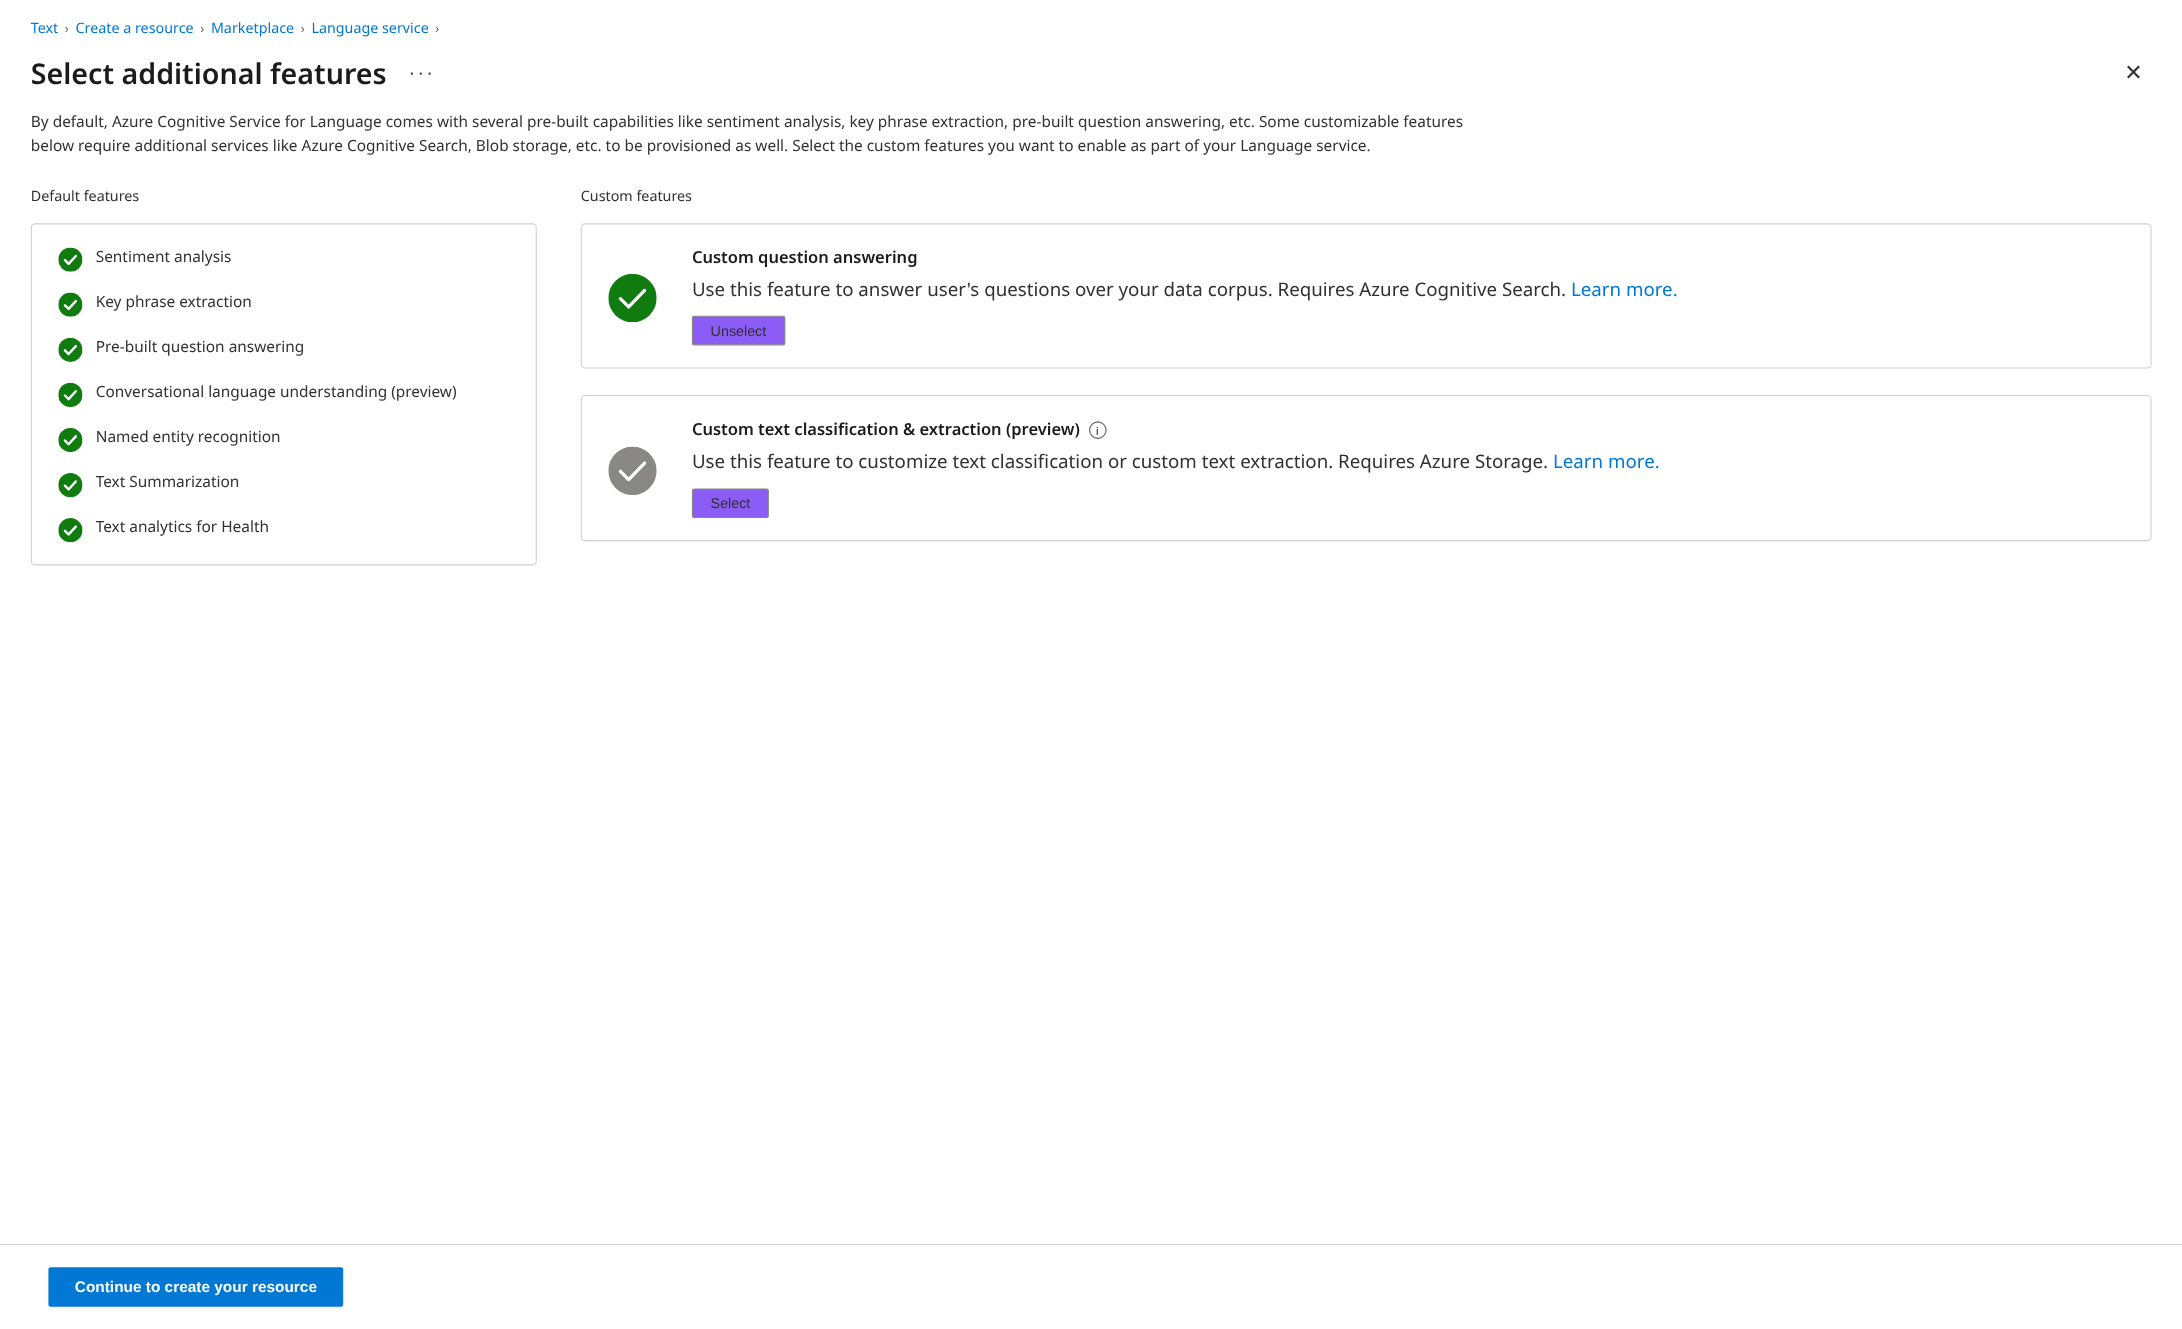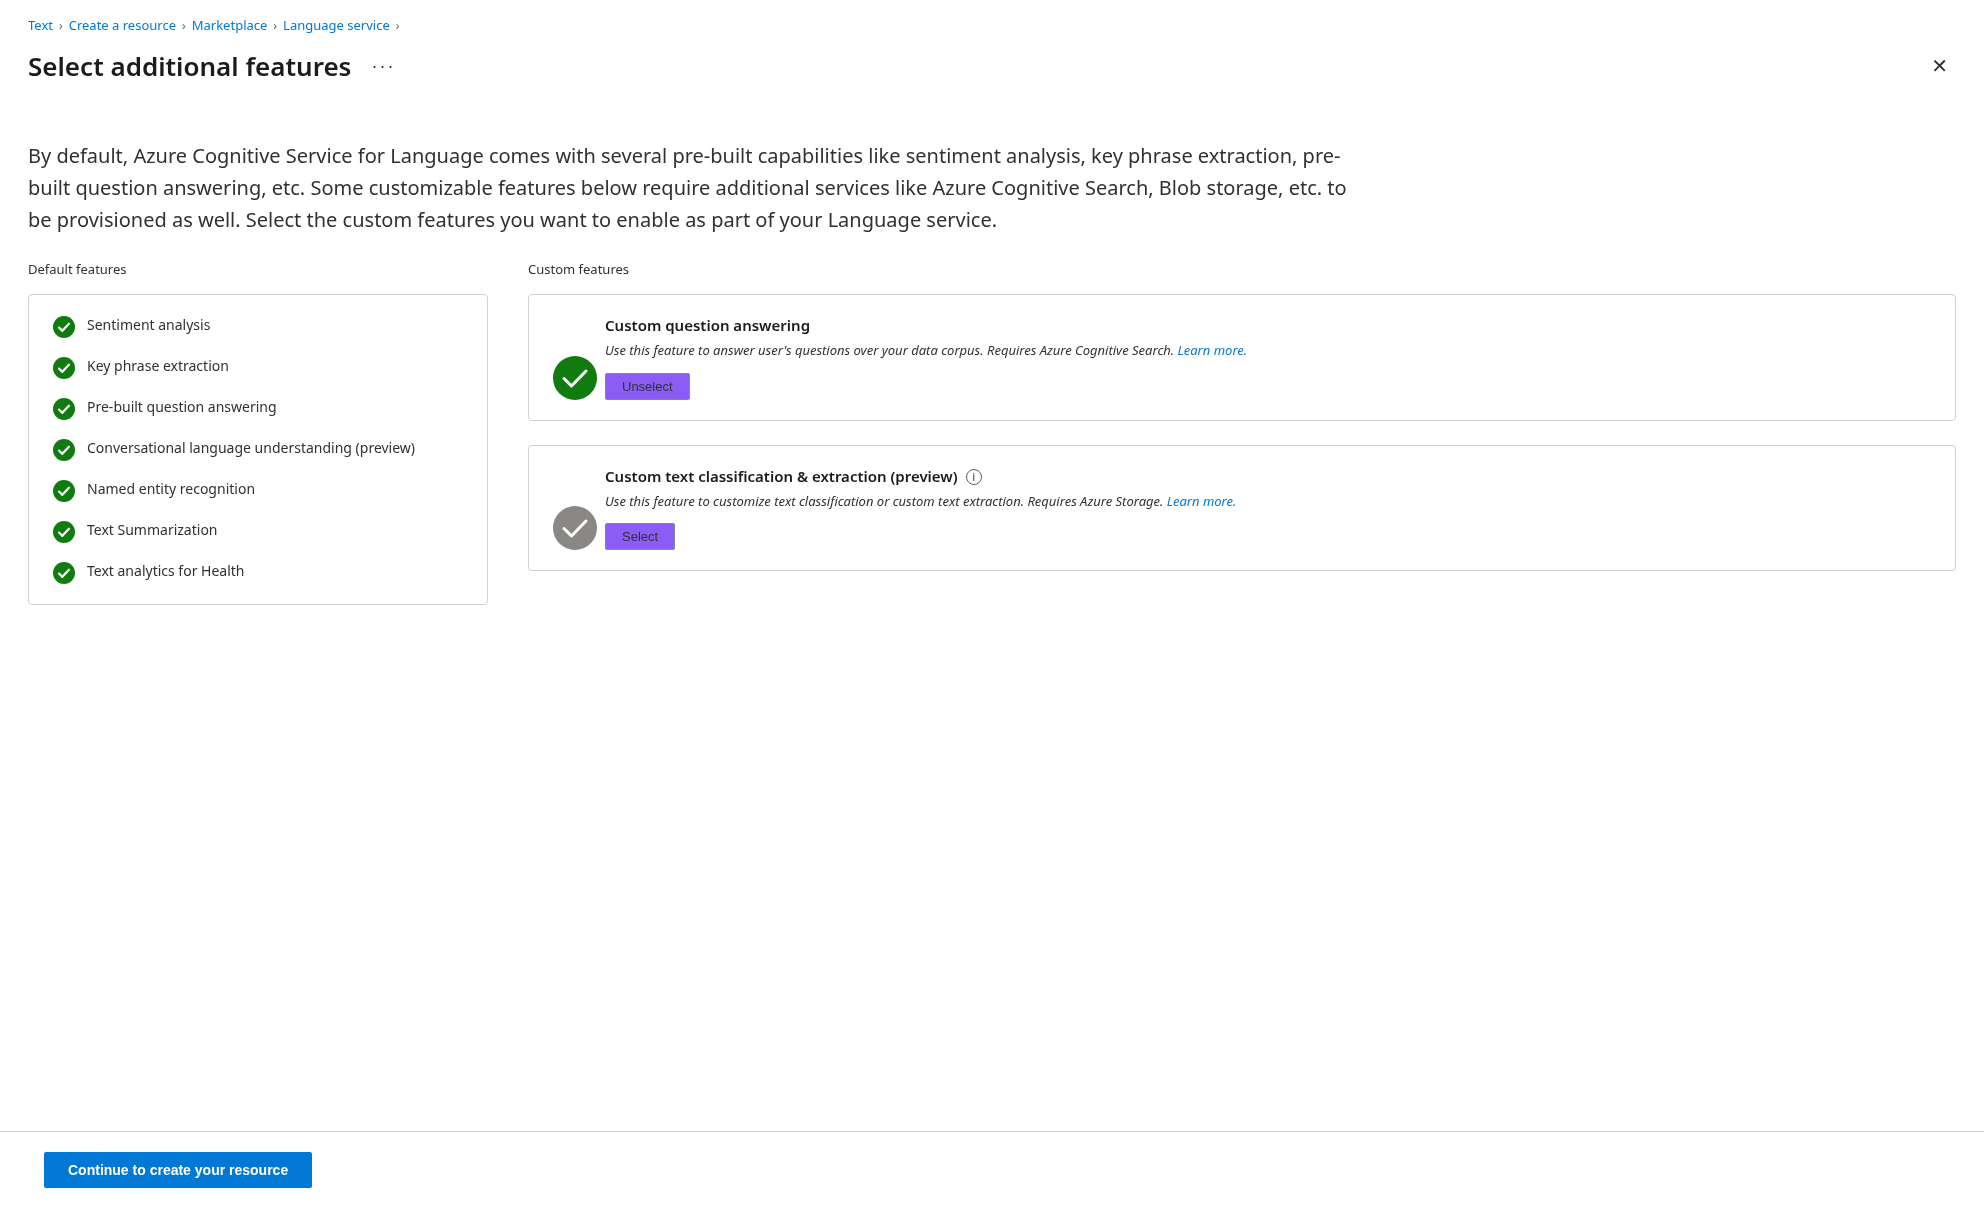--- a/index.html
+++ b/index.html
@@ -64,24 +64,23 @@
       cursor: pointer;
       color: #323130;
       font-size: 20px;
       padding: 4px 8px;
       border-radius: 4px;
     }
     
     .description {
       padding: 0 28px 24px 28px;
       color: #323130;
-      font-size: 20px;
+      font-size: 14px;
       line-height: 1.6;
       max-width: 1400px;
-      margin-top: 40px;
     }
     
     .content-area {
       padding: 0 28px;
       display: flex;
       gap: 40px;
     }
     
     .left-column {
       flex: 0 0 460px;
@@ -119,44 +118,43 @@
     
     .right-column {
       flex: 1;
     }
     .custom-feature-card {
       border: 1px solid #d2d0ce;
       border-radius: 4px;
       padding: 20px 24px;
       margin-bottom: 24px;
       display: flex;
-      gap: 8px;
-      align-items: flex-end;
+      gap: 32px;
+      align-items: center;
     }
     .card-icon {
       flex-shrink: 0;
       width: 44px;
       height: 44px;
       margin-top: 4px;
     }
     .card-content {
       flex: 1;
     }
     .card-title {
       font-size: 15px;
       font-weight: 600;
       color: #1b1b1b;
       margin-bottom: 6px;
     }
     .card-desc {
-      font-size: 13px;
+      font-size: 17px;
       color: #323130;
       line-height: 1.5;
       margin-bottom: 12px;
-      font-style: italic;
     }
     .card-desc a {
       color: #0078d4;
       text-decoration: none;
     }
     .card-btn {
       border: 1px solid #8a8886;
       background: #8b5cf6;
       padding: 5px 16px;
       font-size: 13px;

